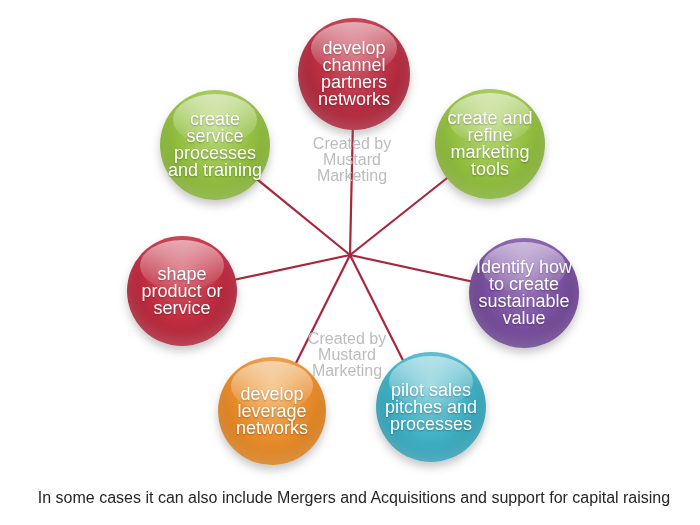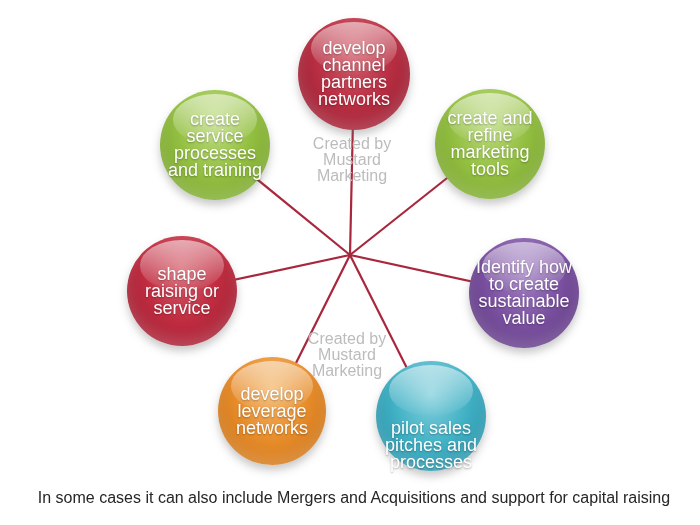--- a/index.html
+++ b/index.html
@@ -46,21 +46,21 @@
   .sphere.center .label {
     font-size: 16px;
     line-height: 20px;
     font-weight: bold;
   }
 
   
   .node-top          { left: 298px; top: 18px;  width: 112px; height: 112px; }
   .node-top-right    { left: 435px; top: 89px;  width: 110px; height: 110px; }
   .node-right        { left: 469px; top: 238px; width: 110px; height: 110px; }
-  .node-bottom-right { left: 376px; top: 361px; width: 110px; height: 110px; align-items: flex-end; }
+  .node-bottom-right { left: 376px; top: 352px; width: 110px; height: 110px; }
   .node-bottom-left  { left: 218px; top: 357px; width: 108px; height: 108px; }
   .node-left         { left: 127px; top: 236px; width: 110px; height: 110px; }
   .node-top-left     { left: 160px; top: 90px;  width: 110px; height: 110px; }
   .sphere.center     { left: 272px; top: 190px; width: 156px; height: 130px; }
 
   .watermark {
     position: absolute;
     z-index: 2;
     width: 110px;
     text-align: center;
@@ -138,21 +138,21 @@
   <div class="sphere node-bottom-left" style="--cl: #f3b76c; --cm: #e78c2a; --cd: #c06a12;">
     <div class="gloss"></div>
     <span class="label">develop
 leverage
 networks</span>
   </div>
 
   <div class="sphere node-left" style="--cl: #d5616e; --cm: #c02c40; --cd: #921c2f;">
     <div class="gloss"></div>
     <span class="label">shape
-raising or
+product or
 service</span>
   </div>
 
   <div class="sphere node-top-left" style="--cl: #bcdb80; --cm: #93bf41; --cd: #6f9a28;">
     <div class="gloss"></div>
     <span class="label">create
 service
 processes
 and training</span>
   </div>

